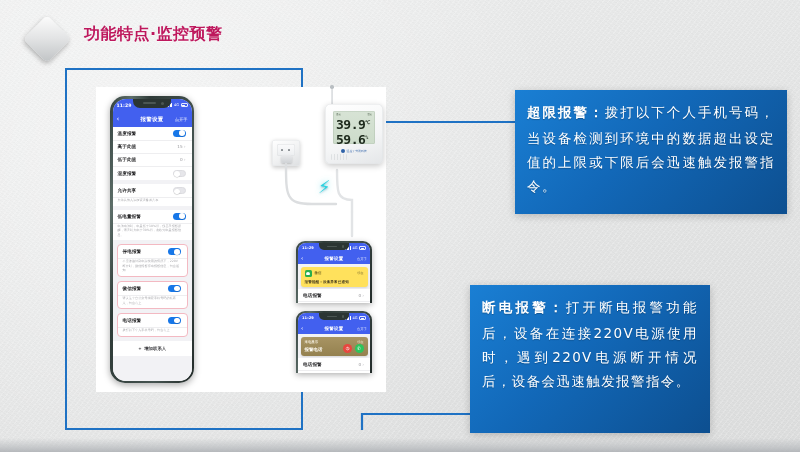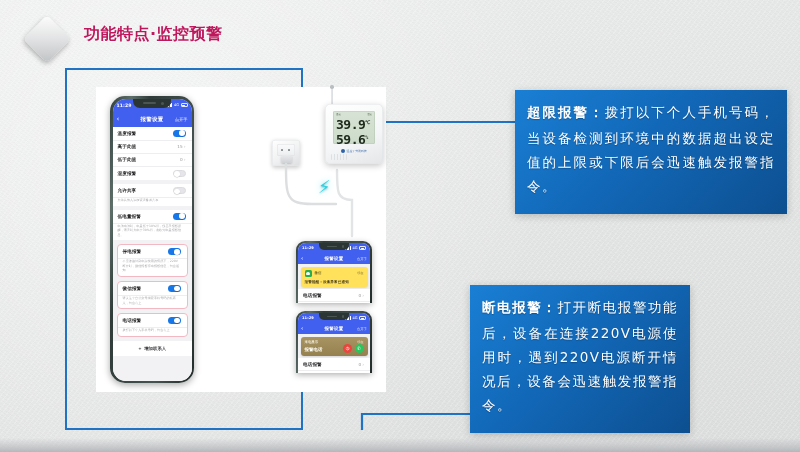--- a/index.html
+++ b/index.html
@@ -246,21 +246,21 @@
     padding:10px 12px 12px 12px;
     box-shadow: 0 2px 8px rgba(0,0,0,.2);
   }
   .textbox p {
     font-size:13.5px; line-height:24px; letter-spacing:1.4px;
     text-align:justify; text-justify:inter-ideograph;
     text-shadow: 0 1px 1px rgba(0,0,0,.25);
   }
   .textbox p .lead { font-weight:700;font-family:Liberation Mono, monospace; }
   #textbox-1 { left:515px; top:90px; width:272px; height:124px; }
-  #textbox-2 { left:470px; top:285px; width:220px; height:148px; }
+  #textbox-2 { left:470px; top:285px; width:240px; height:148px; }
 </style>
 </head>
 <body>
 
 <div id="slide"></div>
 
 <div class="header">
   <div class="diamond"></div>
   <div class="page-title">功能特点·监控预警</div>
 </div>

